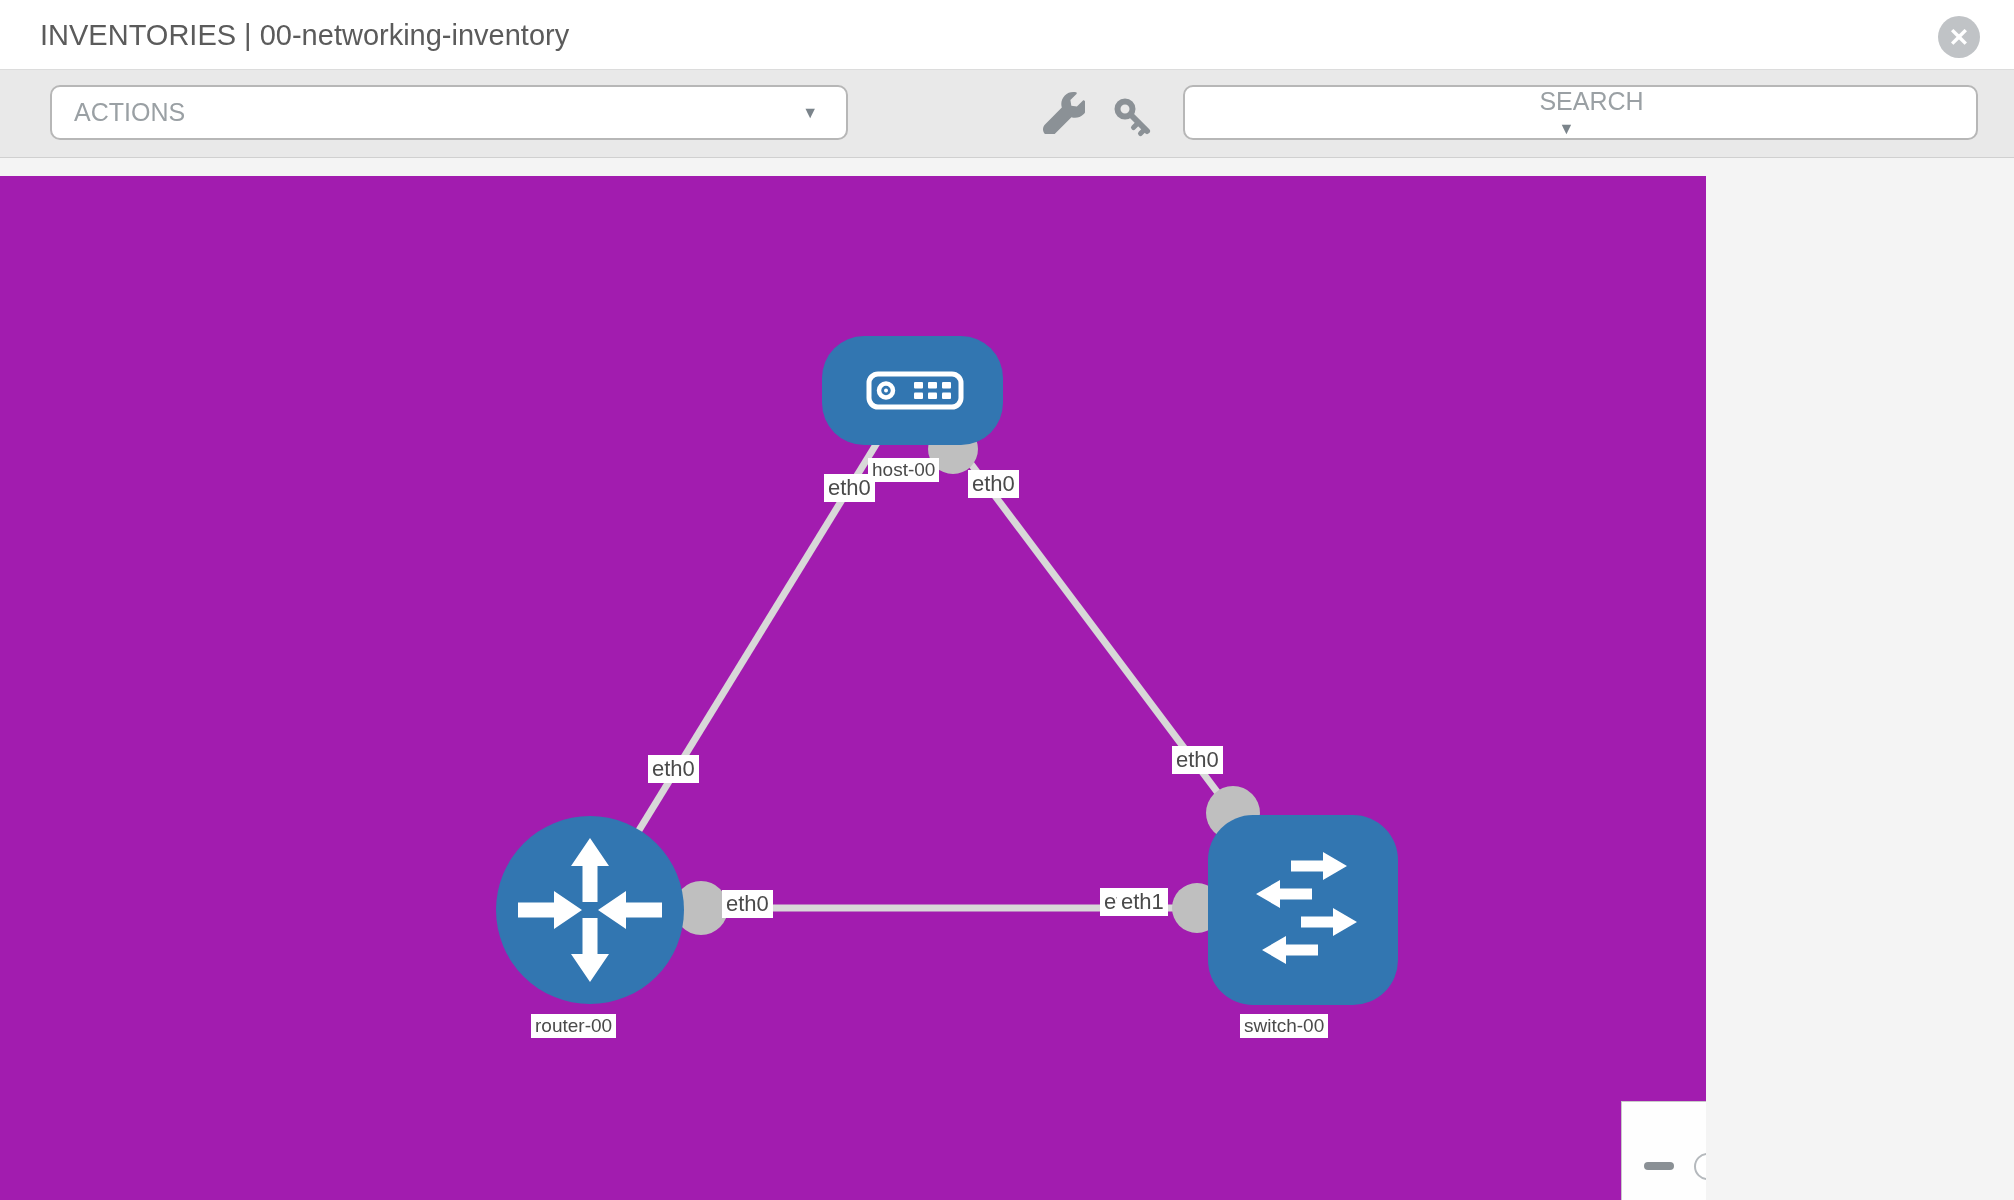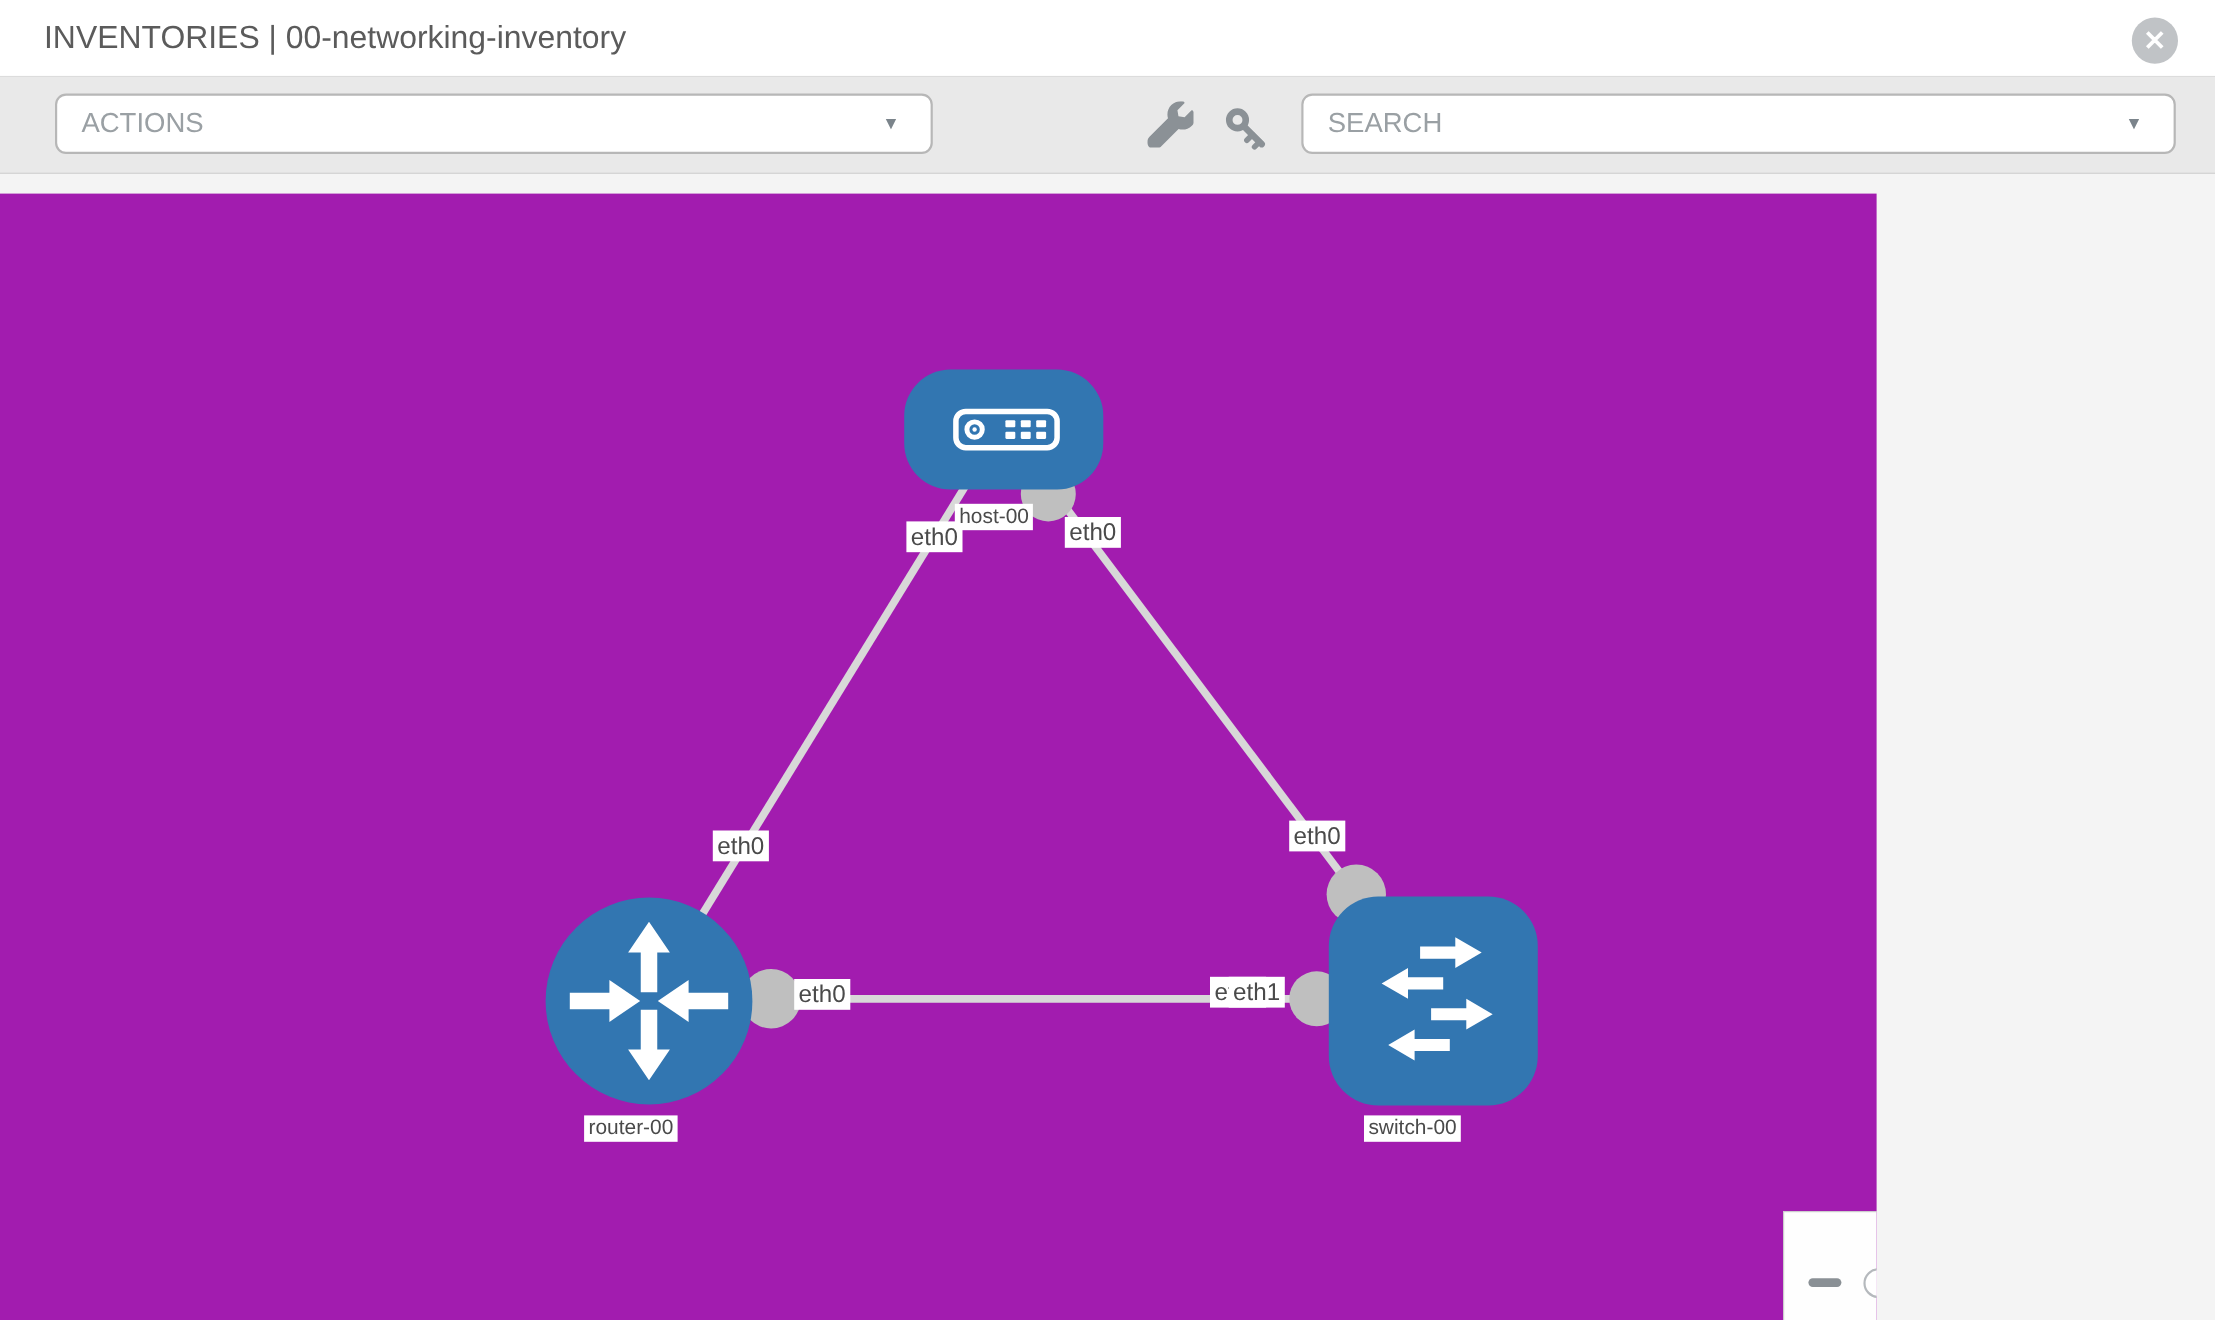--- a/index.html
+++ b/index.html
@@ -32,21 +32,21 @@
     border:2px solid #b7b7b7;border-radius:10px;box-sizing:border-box;
     display:flex;align-items:center;cursor:pointer;
   }
   .select-box .select-label{
     padding-left:22px;font-size:25px;color:#9aa0a4;flex:1;
   }
   .select-box .caret{
     padding-right:28px;font-size:16px;color:#7b848b;
   }
   .actions-box{left:50px;width:798px;}
-  .search-box{left:1183px;width:795px;}
+  .search-box{left:1183px;width:795px;flex-direction:column;}
   .tool-icon{position:absolute;cursor:pointer;}
   .wrench-btn{left:1043px;top:22px;}
   .key-btn{left:1112px;top:26px;}
   
   .canvas{
     position:absolute;top:176px;left:0;width:1706px;height:1042px;
     background:#a21caf;overflow:hidden;
   }
   .canvas svg.topo{position:absolute;top:0;left:0;}
   .chip{

